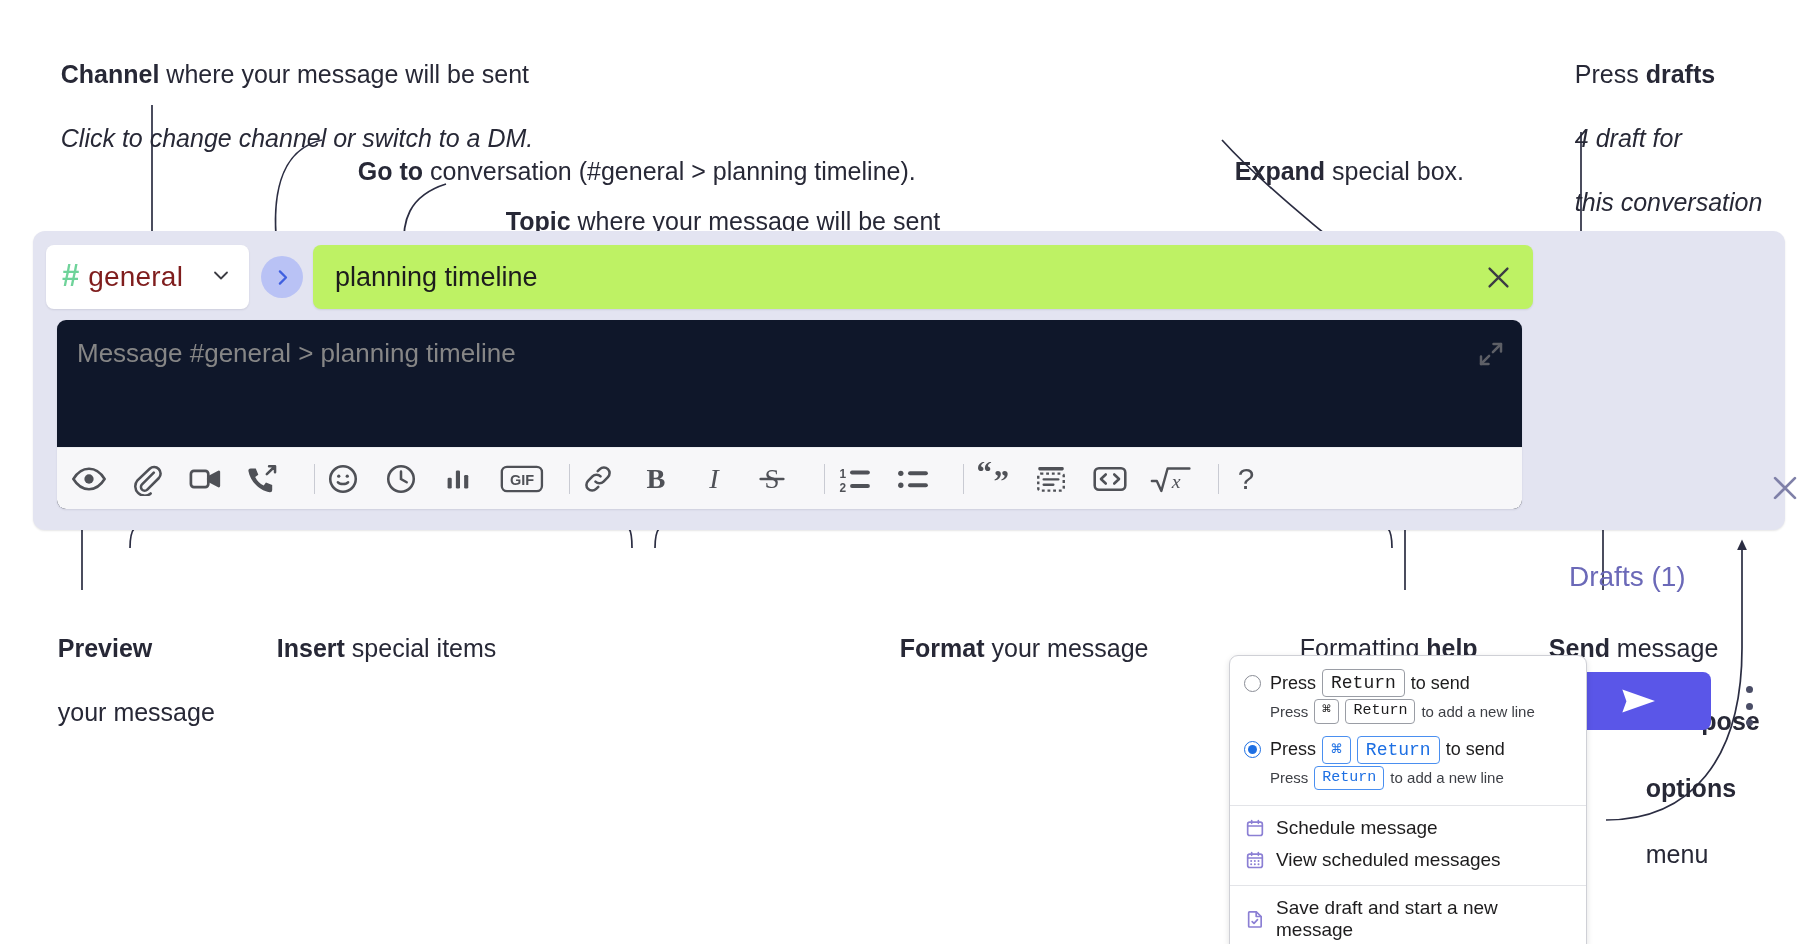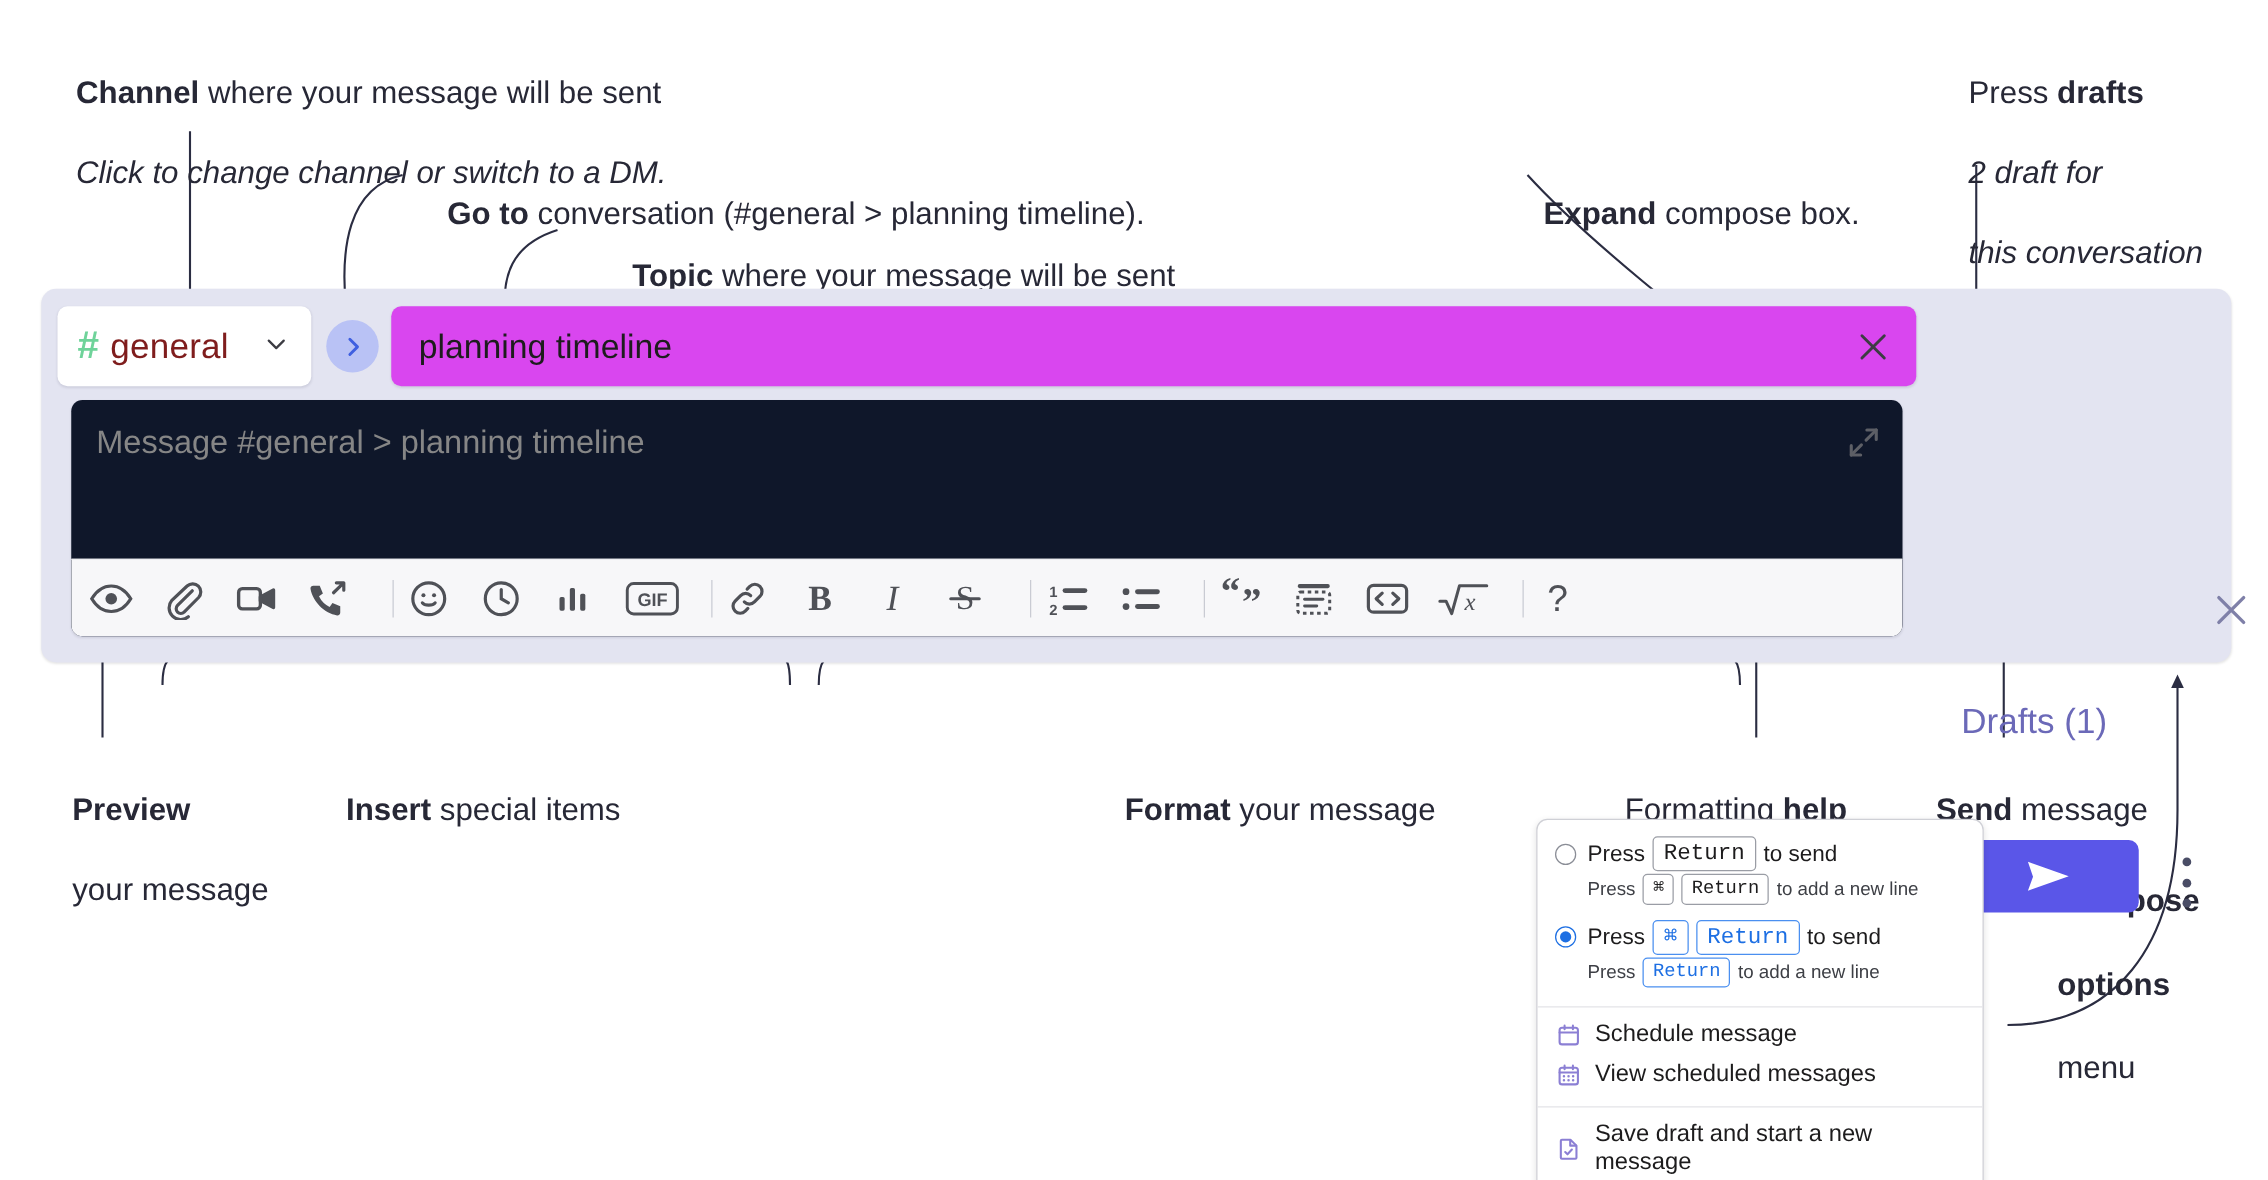--- a/index.html
+++ b/index.html
@@ -57,21 +57,21 @@
   }
   .channel-name { font-size: 28px; color:#7f1d1d; letter-spacing:.2px; }
   .chev { margin-left:auto; }
   .goto-btn {
     width:42px; height:42px; border-radius:50%;
     background:#b9c2f5; margin:0 10px 0 12px;
     display:flex; align-items:center; justify-content:center;
     flex:0 0 auto;
   }
   .topic-field {
-    flex:1; height:64px; background:#d946ef; border-radius:8px;
+    flex:1; height:64px; background:#bef264; border-radius:8px;
     display:flex; align-items:center; padding:0 18px 0 22px;
     box-shadow: 0 1px 2px rgba(20,20,50,.10);
   }
   .topic-value { font-size:27px; color:#1d1c1d; }
   .topic-clear { margin-left:auto; display:flex; align-items:center; justify-content:center; }
 
   
   .msgbox {
     position:absolute; left:11px; top:75px; width:1465px; height:189px;
     background:#0f172a; border-radius:9px; box-shadow: 0 1px 2px rgba(20,20,50,.10);
@@ -183,26 +183,26 @@
 
   <div class="anno" style="left:330px; top:123px;">
     <b>Go to</b><span> conversation (#general &gt; planning timeline).</span>
   </div>
 
   <div class="anno" style="left:478px; top:173px;">
     <b>Topic</b><span> where your message will be sent</span>
   </div>
 
   <div class="anno" style="left:1207px; top:123px;">
-    <b>Expand</b><span> compose box.</span>
+    <b>Expand</b><span> special box.</span>
   </div>
 
   <div class="anno" style="left:1547px; top:26px;">
     <span><span>Press </span><b>drafts</b></span><br>
-    <span class="ital">2 draft for</span><br>
+    <span class="ital">4 draft for</span><br>
     <span class="ital">this conversation</span>
   </div>
 
   <div class="anno" style="left:30px; top:600px;">
     <b>Preview</b><br>
     <span>your message</span>
   </div>
 
   <div class="anno" style="left:249px; top:600px;">
     <b>Insert</b><span> special items</span>

